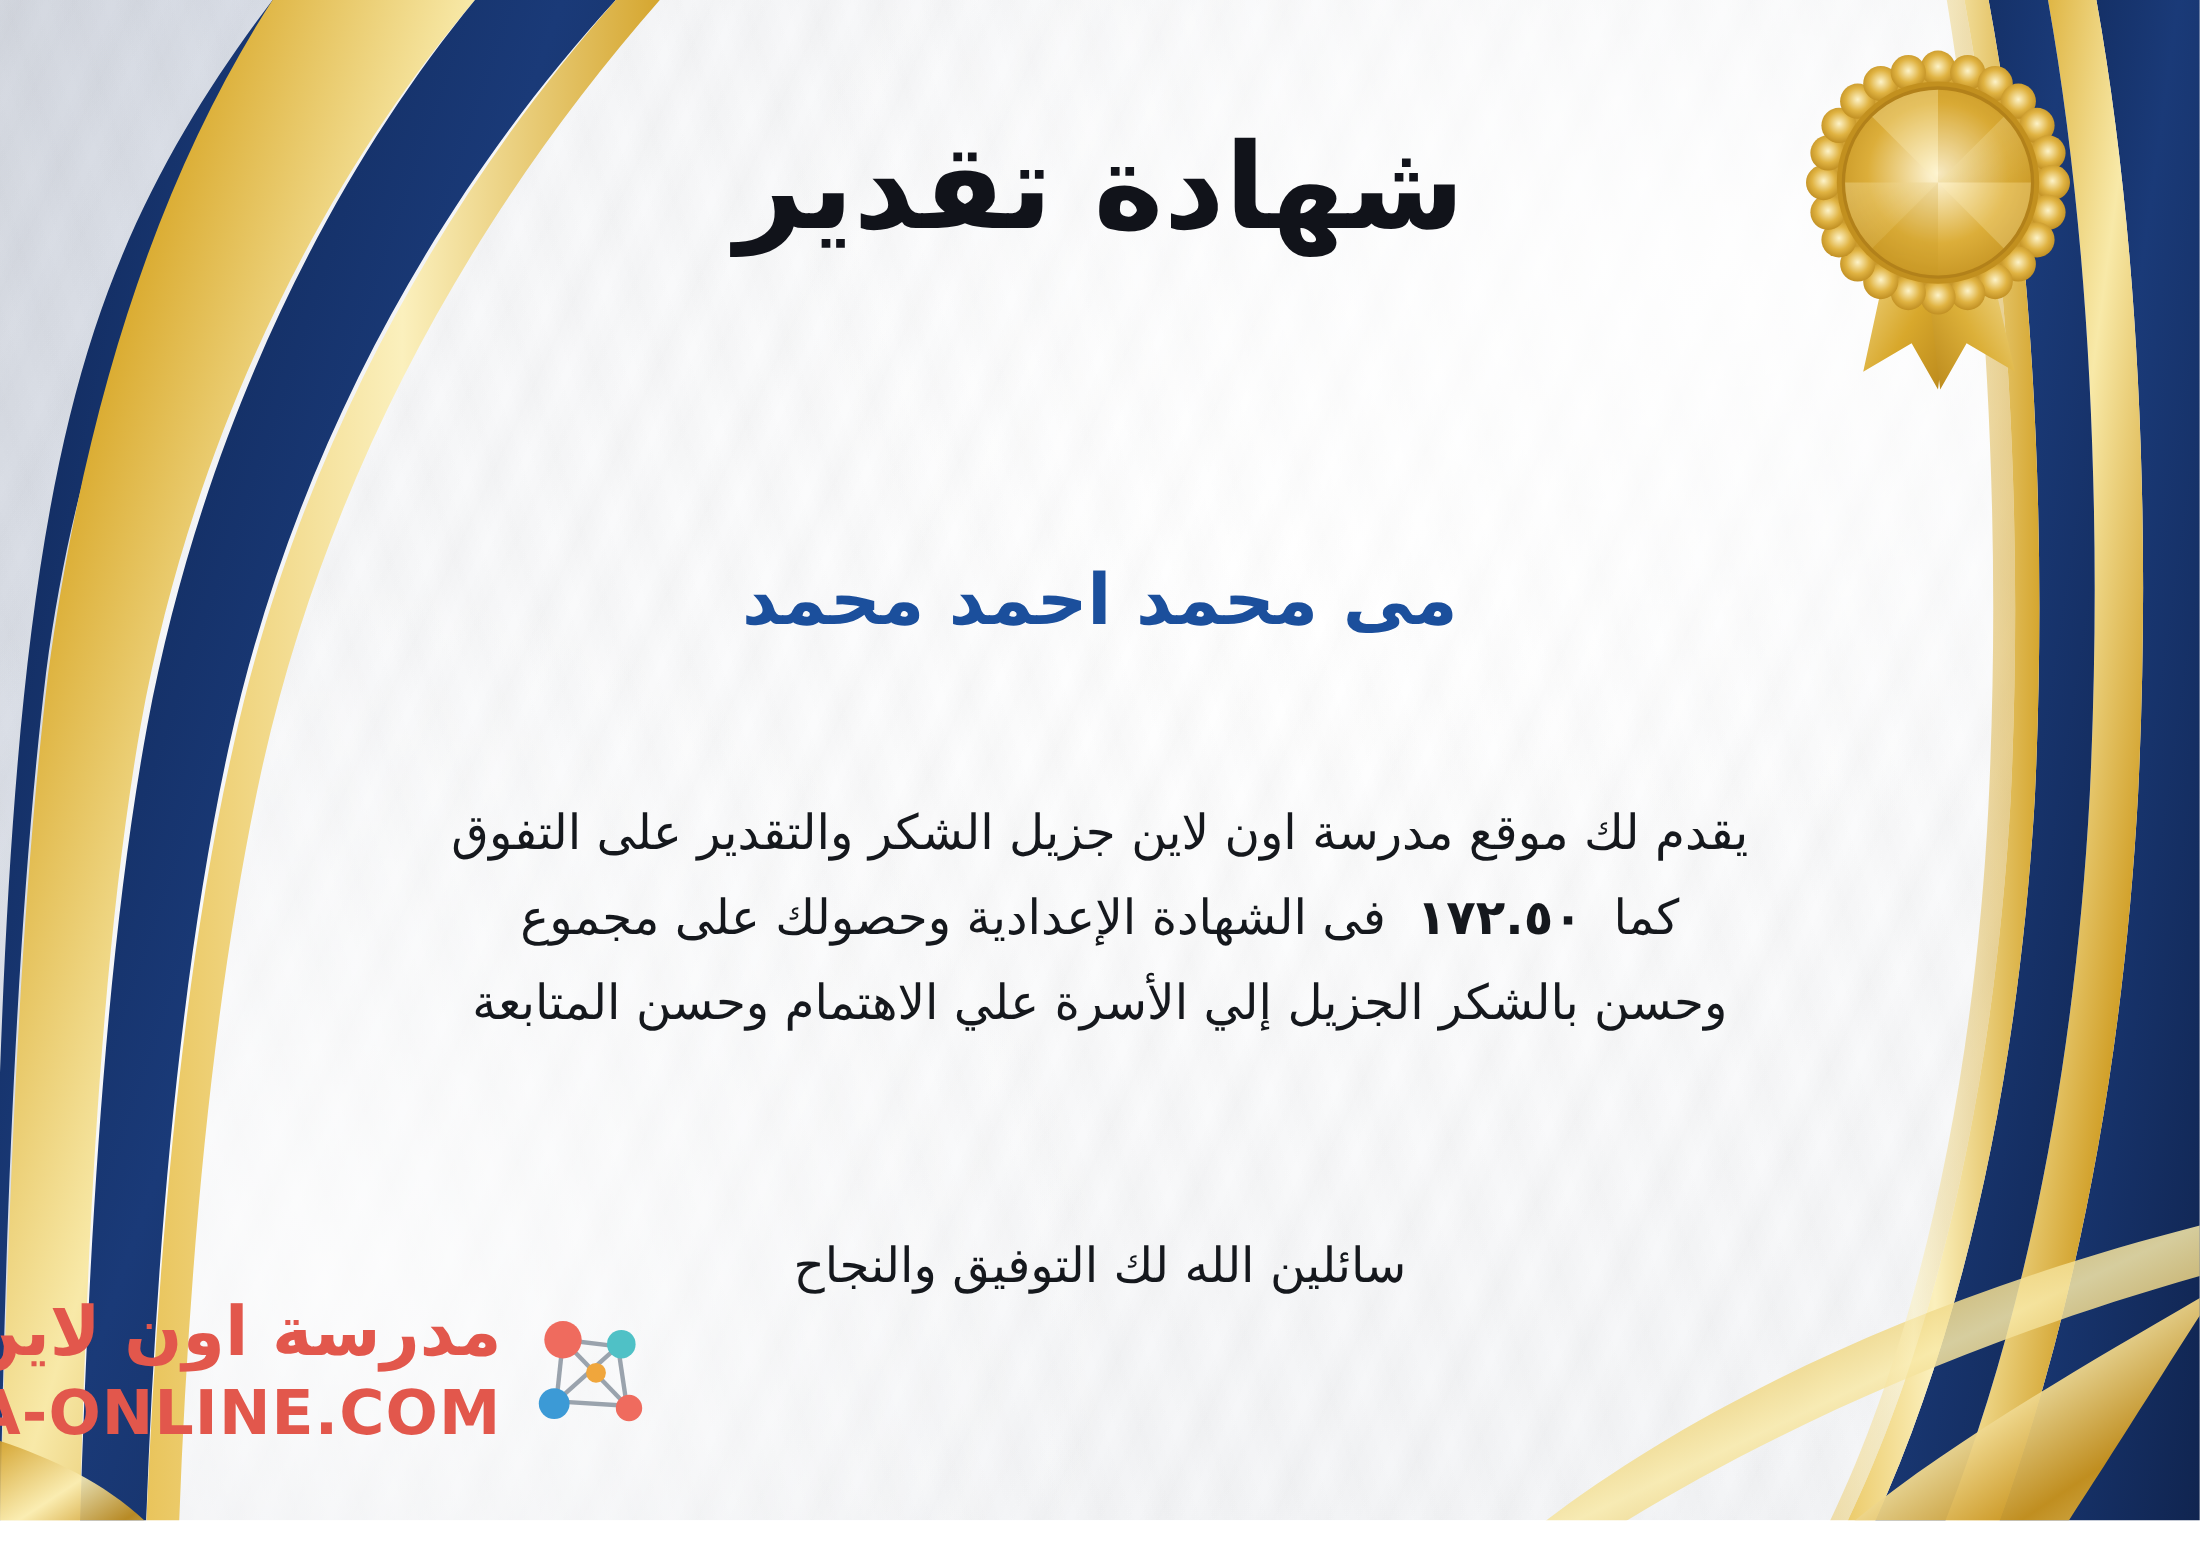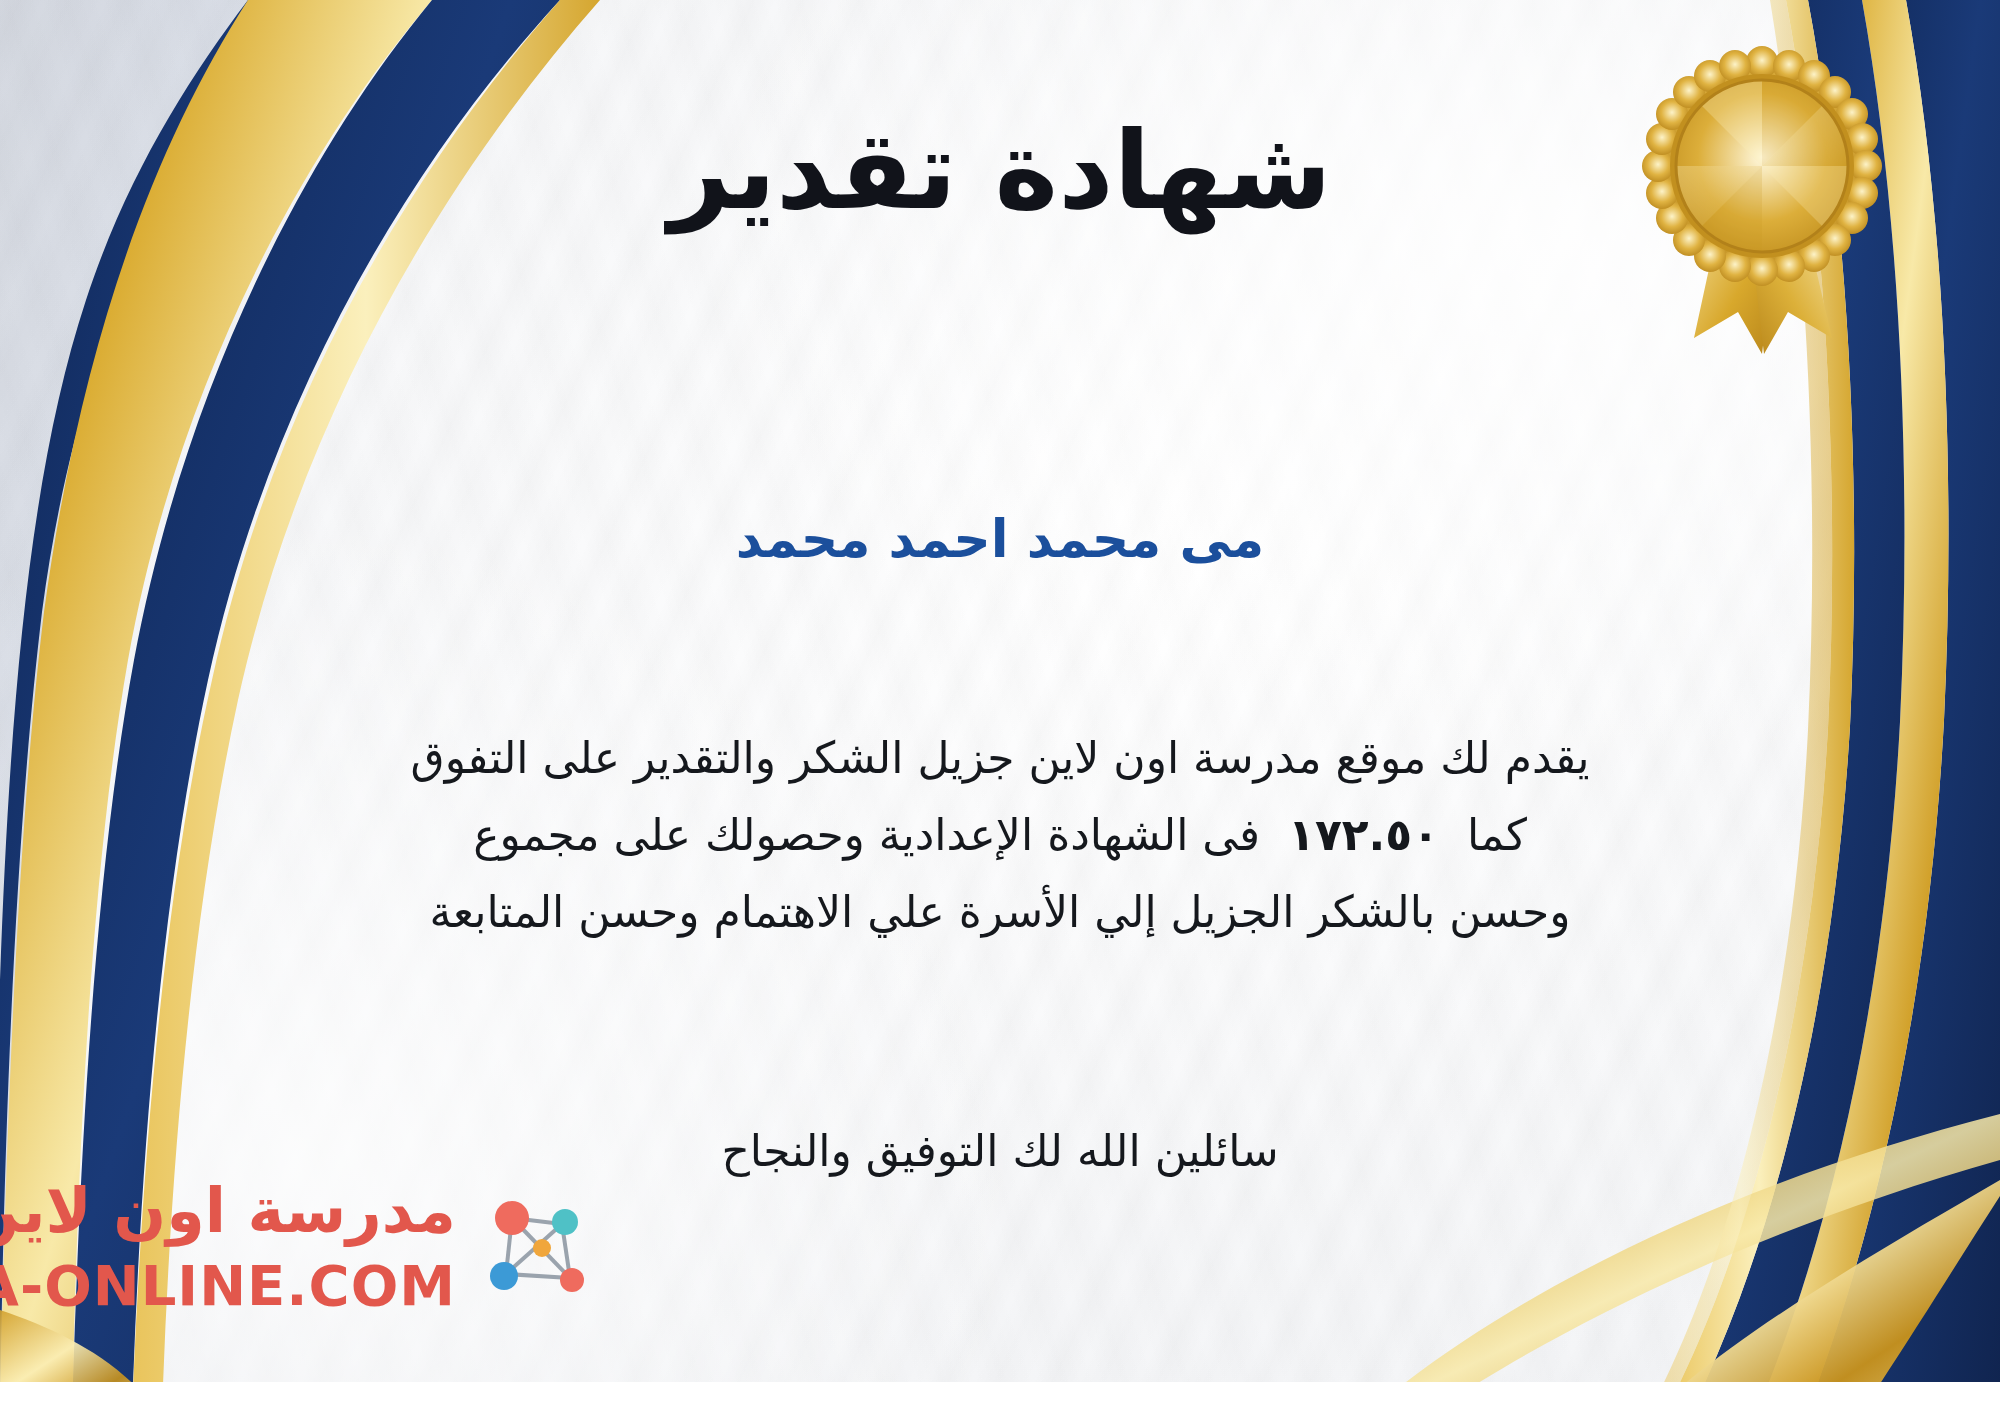--- a/index.html
+++ b/index.html
@@ -83,21 +83,21 @@
     font-weight: 700;
     color: #11131a;
     letter-spacing: -1px;
   }
 
   .recipient-name {
     position: absolute;
     top: 510px;
     left: 0;
     right: 0;
-    font-size: 52px;
+    font-size: 64px;
     font-weight: 700;
     color: #1b4f9c;
     line-height: 1.15;
   }
 
   .body-text {
     position: absolute;
     top: 719px;
     left: 300px;
     right: 300px;

